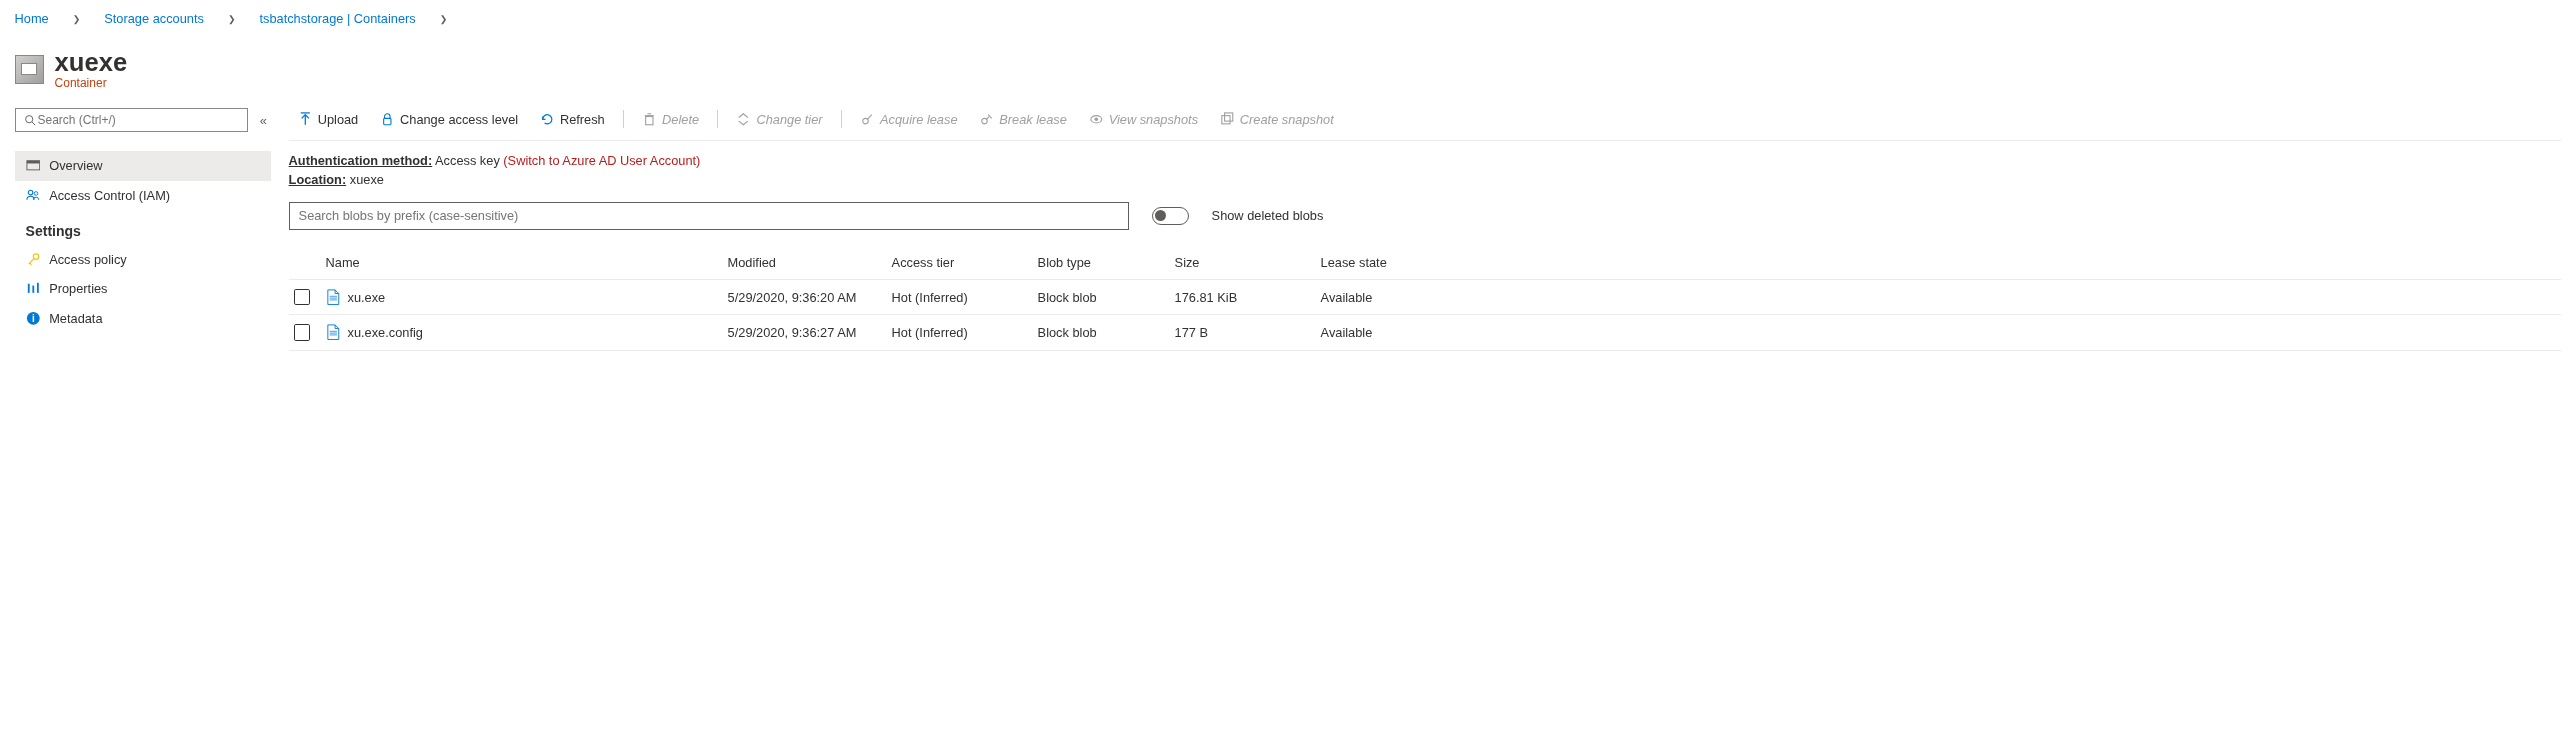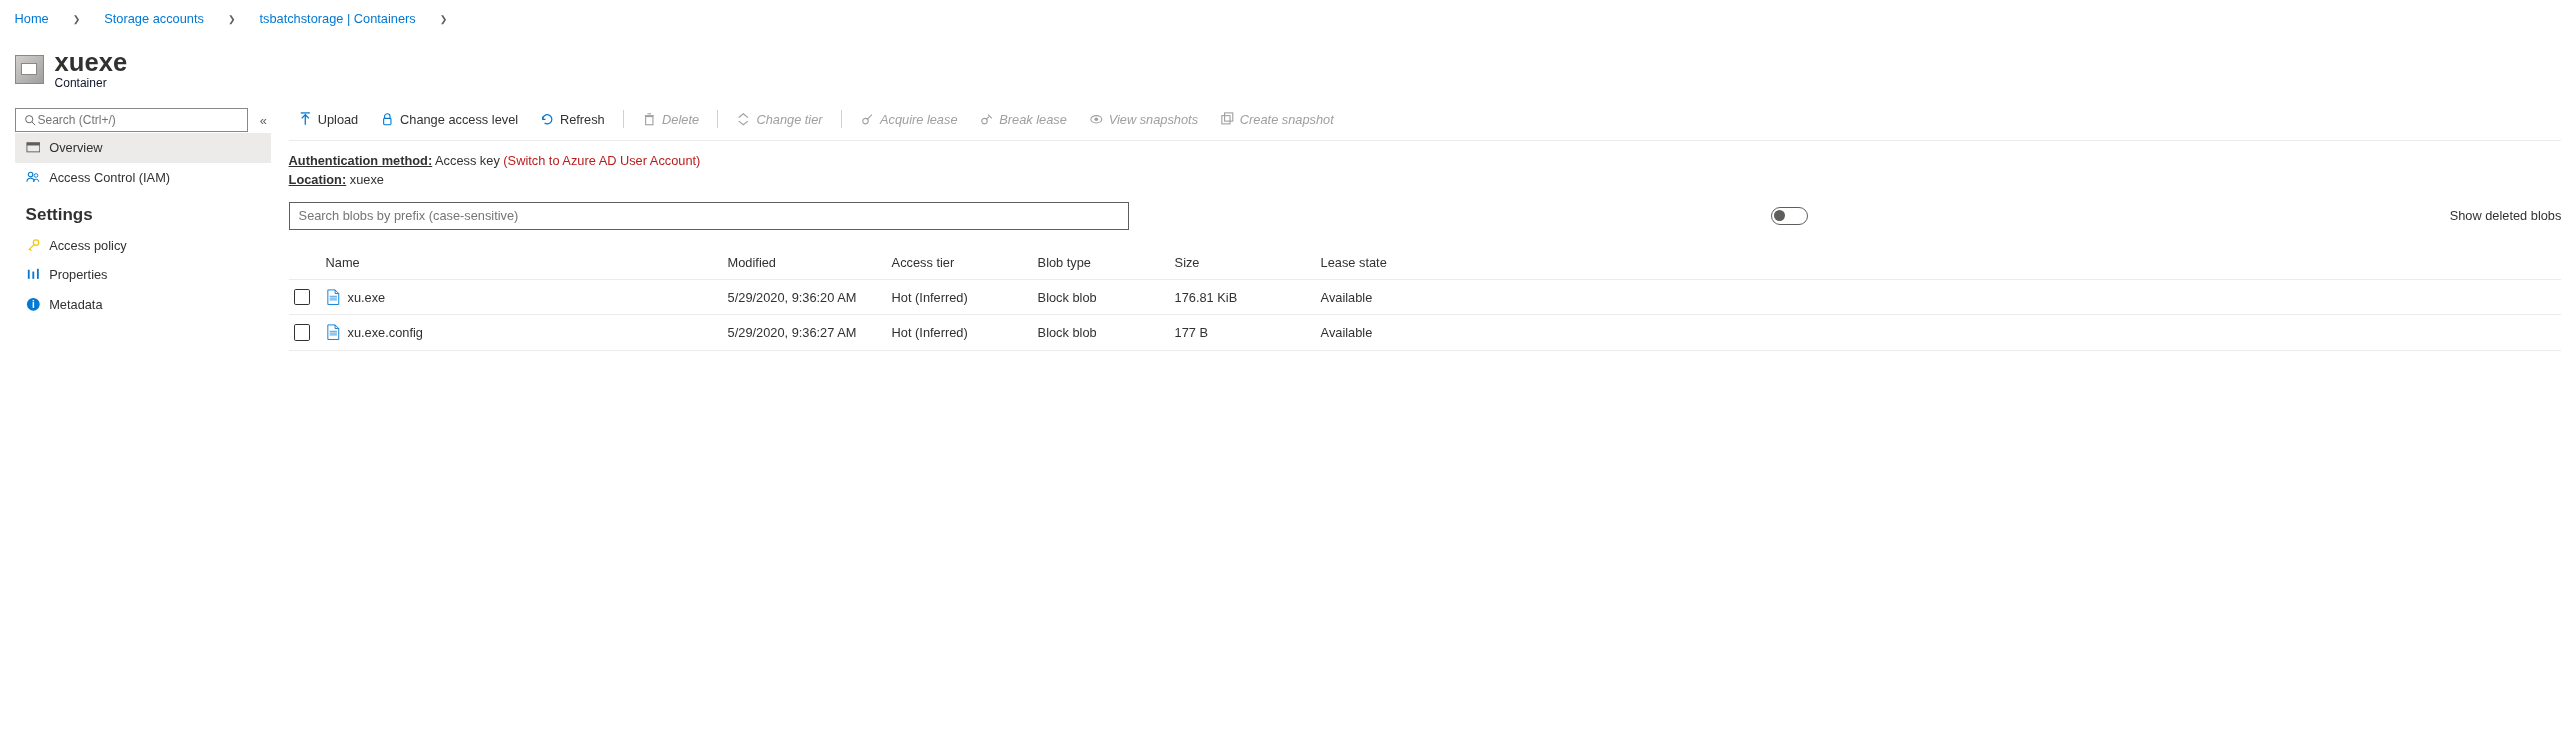--- a/index.html
+++ b/index.html
@@ -7,47 +7,47 @@
 .container { padding: 11px 14.6px; }
 
 .breadcrumb { display: flex; align-items: center; gap: 24px; margin-bottom: 22px; }
 .breadcrumb a { color: #0078d4; text-decoration: none; font-size: 12.8px; }
 .breadcrumb .chev { color: #605e5c; font-size: 9px; }
 
 .header { display: flex; align-items: center; gap: 11px; margin-bottom: 18px; }
 .header-icon { width: 29px; height: 29px; background: linear-gradient(135deg, #d2d0ce 0%, #a19f9d 100%); border: 0.9px solid #8a8886; display: flex; align-items: center; justify-content: center; }
 .header-icon-inner { width: 16.4px; height: 12.8px; background: #fff; border: 0.9px solid #8a8886; }
 .header-text h1 { font-size: 25.6px; font-weight: 600; color: #323130; line-height: 1.1; }
-.header-text .subtitle { font-size: 12px; color: #0f172a; }
+.header-text .subtitle { font-size: 12px; color: #c2410c; }
 
 .layout { display: flex; gap: 0; }
 .sidebar { width: 256px; flex-shrink: 0; }
 .main { flex: 1; padding-left: 18px; }
 
-.search-row { display: flex; align-items: flex-end; gap: 8px; margin-bottom: 1px; }
+.search-row { display: flex; align-items: flex-end; gap: 8px; margin-bottom: 19px; }
 .search-box { flex: 1; display: flex; align-items: center; border: 0.9px solid #8a8886; padding: 3.7px 7.3px; background: #fff; }
 .search-box input { border: none; outline: none; flex: 1; font-size: 12px; color: #605e5c; background: transparent; }
 .collapse-btn { color: #605e5c; cursor: pointer; padding: 3.7px; font-size: 12.8px; }
 
 .nav-item { display: flex; align-items: flex-start; gap: 9px; padding: 7.3px 11px; cursor: pointer; font-size: 12.8px; }
 .nav-item.selected { background: #edebe9; }
-.nav-section { font-weight: 600; padding: 12.8px 11px 5.5px; font-size: 17px; color: #323130; }
+.nav-section { font-weight: 600; padding: 12.8px 11px 5.5px; font-size: 14px; color: #323130; }
 
 .icon { width: 14.6px; height: 14.6px; display: inline-flex; align-items: center; justify-content: center; flex-shrink: 0; }
 
 .toolbar { display: flex; align-items: center; gap: 3.7px; border-bottom: 0.9px solid #edebe9; padding-bottom: 9px; margin-bottom: 12.8px; }
 .toolbar-btn { display: flex; align-items: flex-start; gap: 5.5px; padding: 3.7px 9px; cursor: pointer; font-size: 12.8px; color: #323130; background: transparent; border: none; }
 .toolbar-btn.disabled { color: #a19f9d; cursor: default; font-style: italic; }
 .toolbar-sep { width: 0.9px; height: 18px; background: #d2d0ce; margin: 0 5.5px; }
 
 .info-row { margin-bottom: 3.7px; font-size: 12.8px; }
 .info-row .label { font-weight: 600; text-decoration: underline; }
 .info-row a { color: #b91c1c; text-decoration: none; }
 
-.blob-search-row { display: flex; align-items: center; gap: 23px; margin: 14.6px 0 16.4px; justify-content: space-between; }
+.blob-search-row { display: flex; align-items: center; gap: 23px; margin: 14.6px 0 16.4px; }
 .blob-search { flex: 0 0 840px; border: 0.9px solid #605e5c; padding: 5.5px 9px; }
 .blob-search input { border: none; outline: none; width: 100%; font-size: 12.8px; color: #605e5c; }
 .toggle { width: 37px; height: 18px; border-radius: 9px; border: 0.9px solid #605e5c; position: relative; cursor: pointer; background: #fff; }
 .toggle-knob { width: 11px; height: 11px; border-radius: 50%; background: #605e5c; position: absolute; top: 2.7px; left: 2.7px; }
 
 .table { width: 100%; }
 .table-header, .table-row { display: grid; grid-template-columns: 37px 402px 164px 146px 137px 146px 110px; align-items: center; padding: 9px 0; border-bottom: 0.9px solid #edebe9; }
 .table-header { font-weight: 400; font-size: 12.8px; }
 .table-row { font-size: 12.8px; }
 .checkbox { width: 16.4px; height: 16.4px; border: 0.9px solid #323130; border-radius: 1.8px; cursor: pointer; margin-left: 5.5px; }

